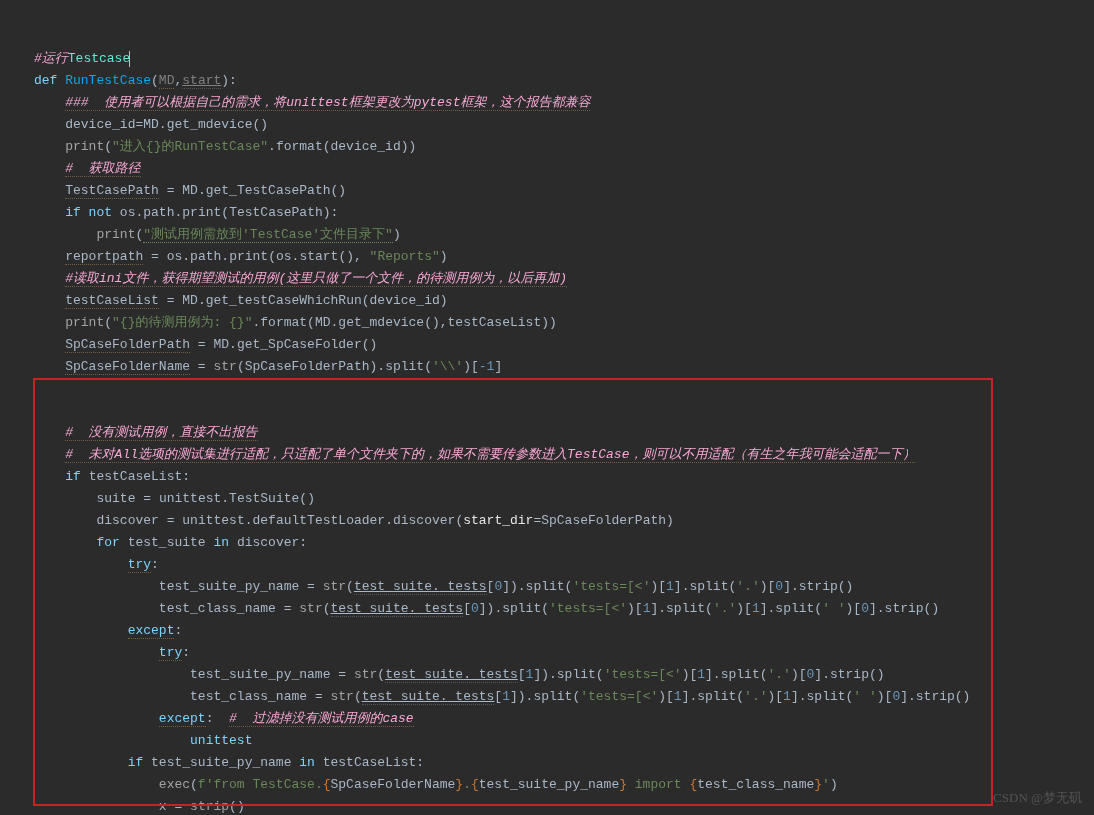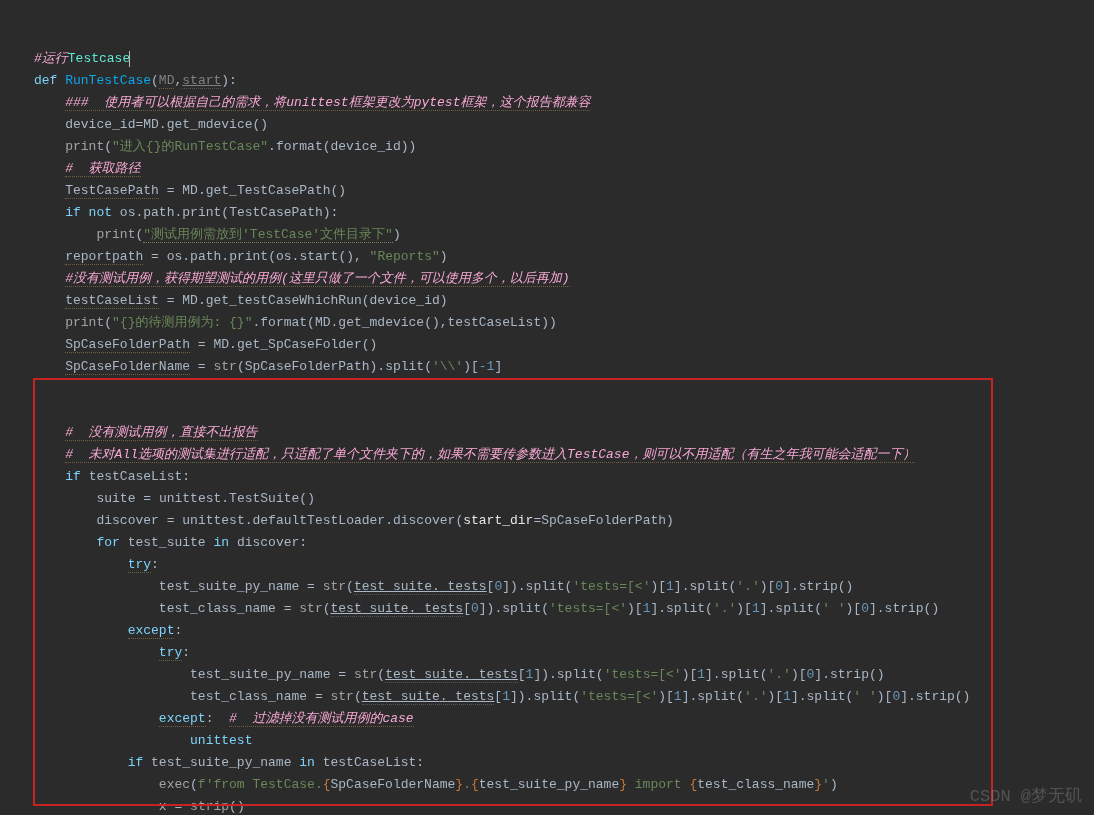--- a/index.html
+++ b/index.html
@@ -14,39 +14,39 @@
   .str{color:#6a8759;}
   .strw{color:#6a8759;border-bottom:1px dotted #6a8759;}
   .num{color:#6897bb;}
   .par{color:#808080;}
   .parh{color:#e5e5e5;}
   .mg{color:#a3a3a3;text-align:right;}
   .fbr{color:#cc7832;}
   .undw{border-bottom:1px dotted #706040;}
   .undg{border-bottom:1px dotted #555;text-decoration:underline;}
   .cursor{display:inline-block;width:1px;height:16px;background:#bbb;vertical-align:middle;margin-left:-1px;}
-  .wm{position:absolute;right:12px;bottom:8px;color:#9b9b9b;opacity:0.35;font-family:Liberation Mono, monospace;font-size:17px;}
+  .wm{position:absolute;right:12px;bottom:8px;color:#9b9b9b;opacity:0.35;font-family:Liberation Serif, serif;font-size:13px;}
   pre{margin:0;font-family:inherit;}
 </style>
 </head>
 <body>
 
 <div class="editor">
 <div class="box" style="top:378px;left:33px;width:956px;height:424px;"></div>
 <pre><span class="cm-r">#运行</span><span class="cm-p">Testcase</span><span class="cursor"></span>
 <span class="kw">def</span> <span class="fn">RunTestCase</span><span class="op">(</span><span class="par undw">MD</span><span class="op">,</span><span class="par undg">start</span><span class="op">):</span>
     <span class="cm-r undw">###  使用者可以根据自己的需求，将unittest框架更改为pytest框架，这个报告都兼容</span>
     <span class="id">device_id</span><span class="op">=</span><span class="id">MD</span><span class="op">.</span><span class="id">get_mdevice</span><span class="op">()</span>
     <span class="mg">print</span><span class="op">(</span><span class="str">"进入{}的RunTestCase"</span><span class="op">.</span><span class="id">format</span><span class="op">(</span><span class="id">device_id</span><span class="op">))</span>
     <span class="cm-r undw">#  获取路径</span>
     <span class="undw">TestCasePath</span> <span class="op">=</span> <span class="id">MD</span><span class="op">.</span><span class="id">get_TestCasePath</span><span class="op">()</span>
     <span class="kw">if not</span> <span class="id">os</span><span class="op">.</span><span class="id">path</span><span class="op">.</span><span class="id">print</span><span class="op">(</span><span class="id">TestCasePath</span><span class="op">):</span>
         <span class="mg">print</span><span class="op">(</span><span class="strw">"测试用例需放到'TestCase'文件目录下"</span><span class="op">)</span>
     <span class="undw">reportpath</span> <span class="op">=</span> <span class="id">os</span><span class="op">.</span><span class="id">path</span><span class="op">.</span><span class="id">print</span><span class="op">(</span><span class="id">os</span><span class="op">.</span><span class="id">start</span><span class="op">(), </span><span class="str">"Reports"</span><span class="op">)</span>
-    <span class="cm-r undw">#没有测试用例，获得期望测试的用例(这里只做了一个文件，可以使用多个，以后再加)</span>
+    <span class="cm-r undw">#读取ini文件，获得期望测试的用例(这里只做了一个文件，的待测用例为，以后再加)</span>
     <span class="undw">testCaseList</span> <span class="op">=</span> <span class="id">MD</span><span class="op">.</span><span class="id">get_testCaseWhichRun</span><span class="op">(</span><span class="id">device_id</span><span class="op">)</span>
     <span class="mg">print</span><span class="op">(</span><span class="str">"{}的待测用例为: {}"</span><span class="op">.</span><span class="id">format</span><span class="op">(</span><span class="id">MD</span><span class="op">.</span><span class="id">get_mdevice</span><span class="op">(),</span><span class="id">testCaseList</span><span class="op">))</span>
     <span class="undw">SpCaseFolderPath</span> <span class="op">=</span> <span class="id">MD</span><span class="op">.</span><span class="id">get_SpCaseFolder</span><span class="op">()</span>
     <span class="undw">SpCaseFolderName</span> <span class="op">=</span> <span class="mg">str</span><span class="op">(</span><span class="id">SpCaseFolderPath</span><span class="op">).</span><span class="id">split</span><span class="op">(</span><span class="str">'\\'</span><span class="op">)[</span><span class="num">-1</span><span class="op">]</span>
 
 
     <span class="cm-r undw">#  没有测试用例，直接不出报告</span>
     <span class="cm-r undw">#  未对All选项的测试集进行适配，只适配了单个文件夹下的，如果不需要传参数进入TestCase，则可以不用适配（有生之年我可能会适配一下）</span>
     <span class="kw">if</span> <span class="id">testCaseList</span><span class="op">:</span>
         <span class="id">suite</span> <span class="op">=</span> <span class="id">unittest</span><span class="op">.</span><span class="id">TestSuite</span><span class="op">()</span>

